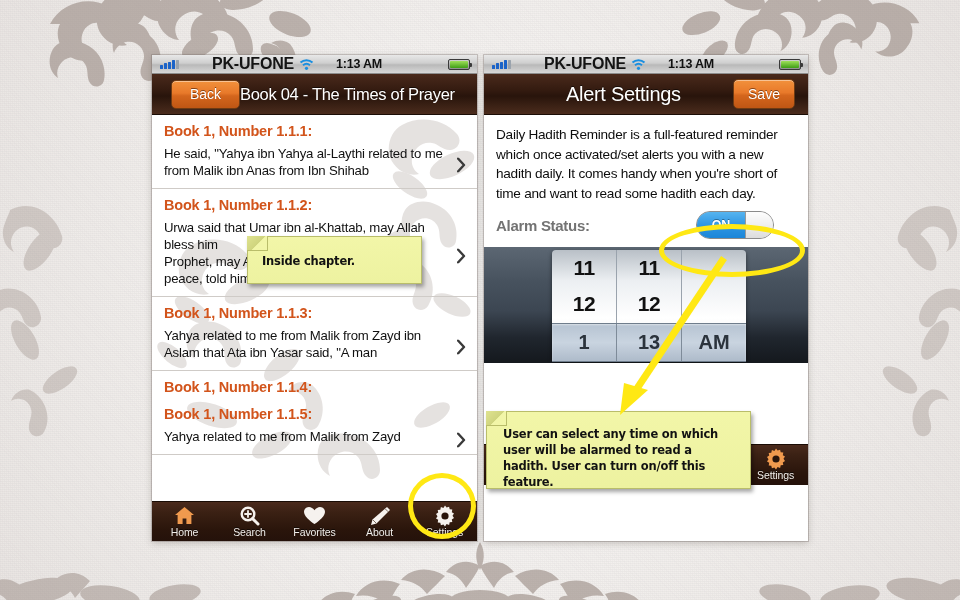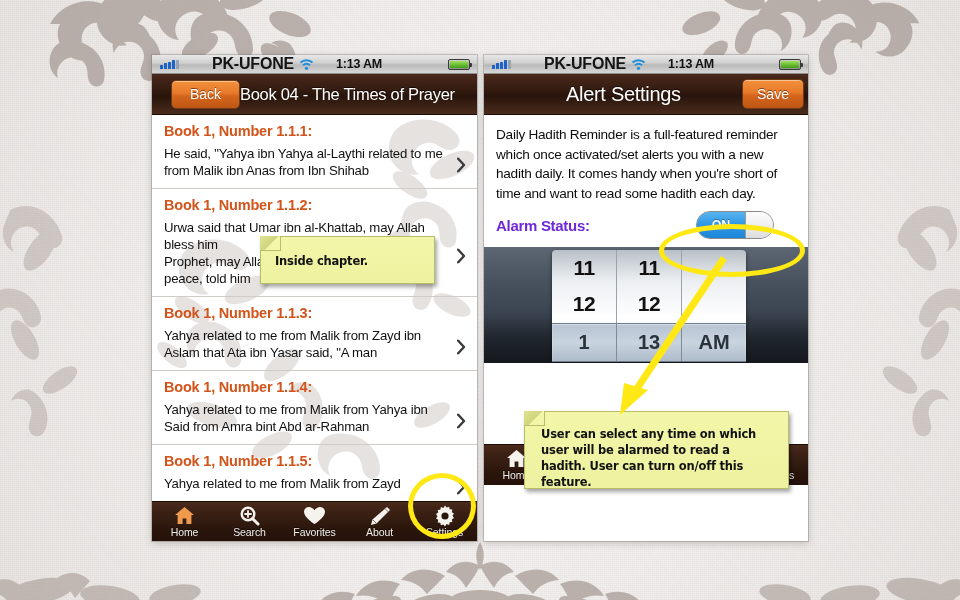--- a/index.html
+++ b/index.html
@@ -52,21 +52,21 @@
     background:linear-gradient(180deg,#4a2a1c 0%,#341b10 40%,#28140b 55%,#4b2c1d 100%);
     border-bottom:1px solid #1b0d06;box-sizing:border-box;}
   .navtitle{color:#fff;font-size:16.5px;letter-spacing:-.3px;text-shadow:0 -1px 0 rgba(0,0,0,.6);
     white-space:nowrap;}
   .btn-orange{
     background:linear-gradient(180deg,#f2913c 0%,#e8792a 45%,#d4661d 55%,#bf5614 100%);
     border:1px solid #6e3a12;border-radius:5px;color:#fff;font-size:14px;
     text-shadow:0 -1px 0 rgba(90,40,10,.7);display:inline-flex;align-items:center;
     justify-content:center;box-shadow:inset 0 1px 0 rgba(255,255,255,.45);cursor:pointer;}
   #back-button{position:absolute;left:19px;width:67px;height:27px;}
-  #save-button{position:absolute;right:4px;width:60px;height:28px;font-size:14px;}
+  #save-button{position:absolute;right:13px;width:60px;height:28px;font-size:14px;}
   
   .list-area{position:relative;height:386px;overflow:hidden;
     background:rgba(255,255,255,.55);}
   .list-wall{position:absolute;inset:0;overflow:hidden;opacity:.30;}
   .rows{position:relative;}
   .row-head{padding:7px 12px 2px 12px;}
   .row-head span{color:#d2541b;font-size:14.5px;font-weight:bold;letter-spacing:-.2px;}
   .row-body{position:relative;padding:3px 32px 9px 12px;border-bottom:1px solid #cfcbc7;}
   .row-body span{color:#111;font-size:13.2px;line-height:17px;display:block;letter-spacing:-.2px;}
   .chev{position:absolute;right:11px;top:50%;transform:translateY(-50%);
@@ -78,21 +78,21 @@
   .tb-item{flex:1;display:flex;flex-direction:column;align-items:center;
     justify-content:flex-start;padding-top:3px;cursor:pointer;}
   .tb-ico{height:21px;display:flex;align-items:center;justify-content:center;}
   .tb-lbl{color:#f2eeea;font-size:10.5px;margin-top:0px;letter-spacing:-.1px;
     text-shadow:0 -1px 0 rgba(0,0,0,.7);}
   
   .desc{padding:10px 12px 4px 12px;background:rgba(255,255,255,.55);position:relative;}
   .desc span{font-size:13.6px;line-height:19.5px;color:#0d0d0d;display:block;letter-spacing:-.25px;}
   .alarm-row{display:flex;align-items:center;padding:4px 12px 8px 12px;
     background:rgba(255,255,255,.55);position:relative;}
-  .alarm-lbl{font-size:15px;font-weight:bold;color:#6d28d9;letter-spacing:-.3px;}
+  .alarm-lbl{font-size:15px;font-weight:bold;color:#737373;letter-spacing:-.3px;}
   .toggle{margin-left:auto;margin-right:22px;width:76px;height:26px;border-radius:14px;
     border:1px solid #8b8b8b;display:flex;align-items:center;overflow:hidden;cursor:pointer;
     box-shadow:inset 0 1px 2px rgba(0,0,0,.3);background:#e9e9e9;}
   .toggle .on{flex:0 0 48px;height:100%;display:flex;align-items:center;justify-content:center;
     background:linear-gradient(180deg,#56b4ef 0%,#2f96e4 50%,#1b86d8 100%);
     color:#fff;font-size:12.5px;font-weight:bold;text-shadow:0 -1px 0 rgba(0,0,0,.35);}
   .toggle .knob{flex:1;height:100%;border-left:1px solid #9a9a9a;
     background:linear-gradient(180deg,#fdfdfd 0%,#efefef 50%,#dcdcdc 100%);}
   
   .picker{height:116px;position:relative;overflow:hidden;
@@ -107,21 +107,21 @@
   .sel-band{position:absolute;left:68px;top:76px;width:194px;height:37px;display:flex;
     background:linear-gradient(180deg,#b6c3d2 0%,#c9d4e0 50%,#aebbca 100%);
     border-top:1px solid #6f7d8c;border-bottom:1px solid #6f7d8c;
     box-shadow:inset 0 1px 2px rgba(255,255,255,.5);}
   .sband{flex:1;display:flex;align-items:center;justify-content:center;
     border-right:1px solid #7e8b99;font-size:20px;font-weight:bold;color:#2b333c;}
   .sband:last-child{border-right:none;}
   
   .note{position:absolute;z-index:40;
     background:linear-gradient(180deg,#f2f6a8 0%,#edf2a0 100%);
-    border:1px solid #b9bd6a;box-shadow:2px 3px 4px rgba(0,0,0,.35);margin-left:13px;}
+    border:1px solid #b9bd6a;box-shadow:2px 3px 4px rgba(0,0,0,.35);}
   .note span{display:block;font-family:"DejaVu Sans",sans-serif;font-weight:bold;
     font-size:11.5px;line-height:16px;color:#121212;letter-spacing:-.2px;}
   .note-fold{position:absolute;left:-1px;top:-1px;width:20px;height:14px;
     background:linear-gradient(135deg,#dfe38f 0%,#cfd47e 55%,#f2f6a8 56%);
     border-right:1px solid #b9bd6a;border-bottom:1px solid #b9bd6a;}
   .ellipse{position:absolute;z-index:45;border:5px solid #ffe814;border-radius:50%;
     box-sizing:border-box;}
   #arrow-svg{position:absolute;z-index:44;left:480px;top:250px;}
 </style>
 </head>
@@ -318,26 +318,20 @@
         <div class="row-head"><span>Book 1, Number 1.1.3:</span></div>
         <div class="row-body">
           <span>Yahya related to me from Malik from Zayd ibn Aslam that Ata ibn Yasar said, "A man</span>
           <svg class="chev" viewBox="0 0 9 15">
               <path d="M1 1l6 6.5L1 14" fill="none" stroke="#3a3a3a" stroke-width="2.4" stroke-linecap="round" stroke-linejoin="round"></path>
             </svg>
         </div>
       </div>
       <div>
         <div class="row-head"><span>Book 1, Number 1.1.4:</span></div>
-        <div class="row-body">
-          <span>Yahya related to me from Malik from Yahya ibn Said from Amra bint Abd ar-Rahman</span>
-          <svg class="chev" viewBox="0 0 9 15">
-              <path d="M1 1l6 6.5L1 14" fill="none" stroke="#3a3a3a" stroke-width="2.4" stroke-linecap="round" stroke-linejoin="round"></path>
-            </svg>
-        </div>
       </div>
       <div>
         <div class="row-head"><span>Book 1, Number 1.1.5:</span></div>
         <div class="row-body">
           <span>Yahya related to me from Malik from Zayd</span>
           <svg class="chev" viewBox="0 0 9 15">
               <path d="M1 1l6 6.5L1 14" fill="none" stroke="#3a3a3a" stroke-width="2.4" stroke-linecap="round" stroke-linejoin="round"></path>
             </svg>
         </div>
       </div>
@@ -516,16 +510,16 @@
 
 <div class="ellipse" style="left:408px;top:473px;width:68px;height:66px;"></div>
 
 <div class="ellipse" style="left:659px;top:224px;width:146px;height:53px;"></div>
 
 <svg id="arrow-svg" width="330" height="190" viewBox="0 0 330 190">
   <path d="M244 8 L152 146" stroke="#ffe814" stroke-width="7" fill="none"></path>
   <path d="M140 165 L168 140 L144 133 Z" fill="#ffe814"></path>
 </svg>
 
-<div class="note" style="left:511px;top:411px;width:265px;height:78px;padding:14px 10px 8px 16px;box-sizing:border-box;">
+<div class="note" style="left:486px;top:411px;width:265px;height:78px;padding:14px 10px 8px 16px;box-sizing:border-box;">
   <div class="note-fold"></div>
   <span>User can select any time on which user will be alarmed to read a hadith. User can turn on/off this feature.</span>
 </div>
 
 </body></html>

